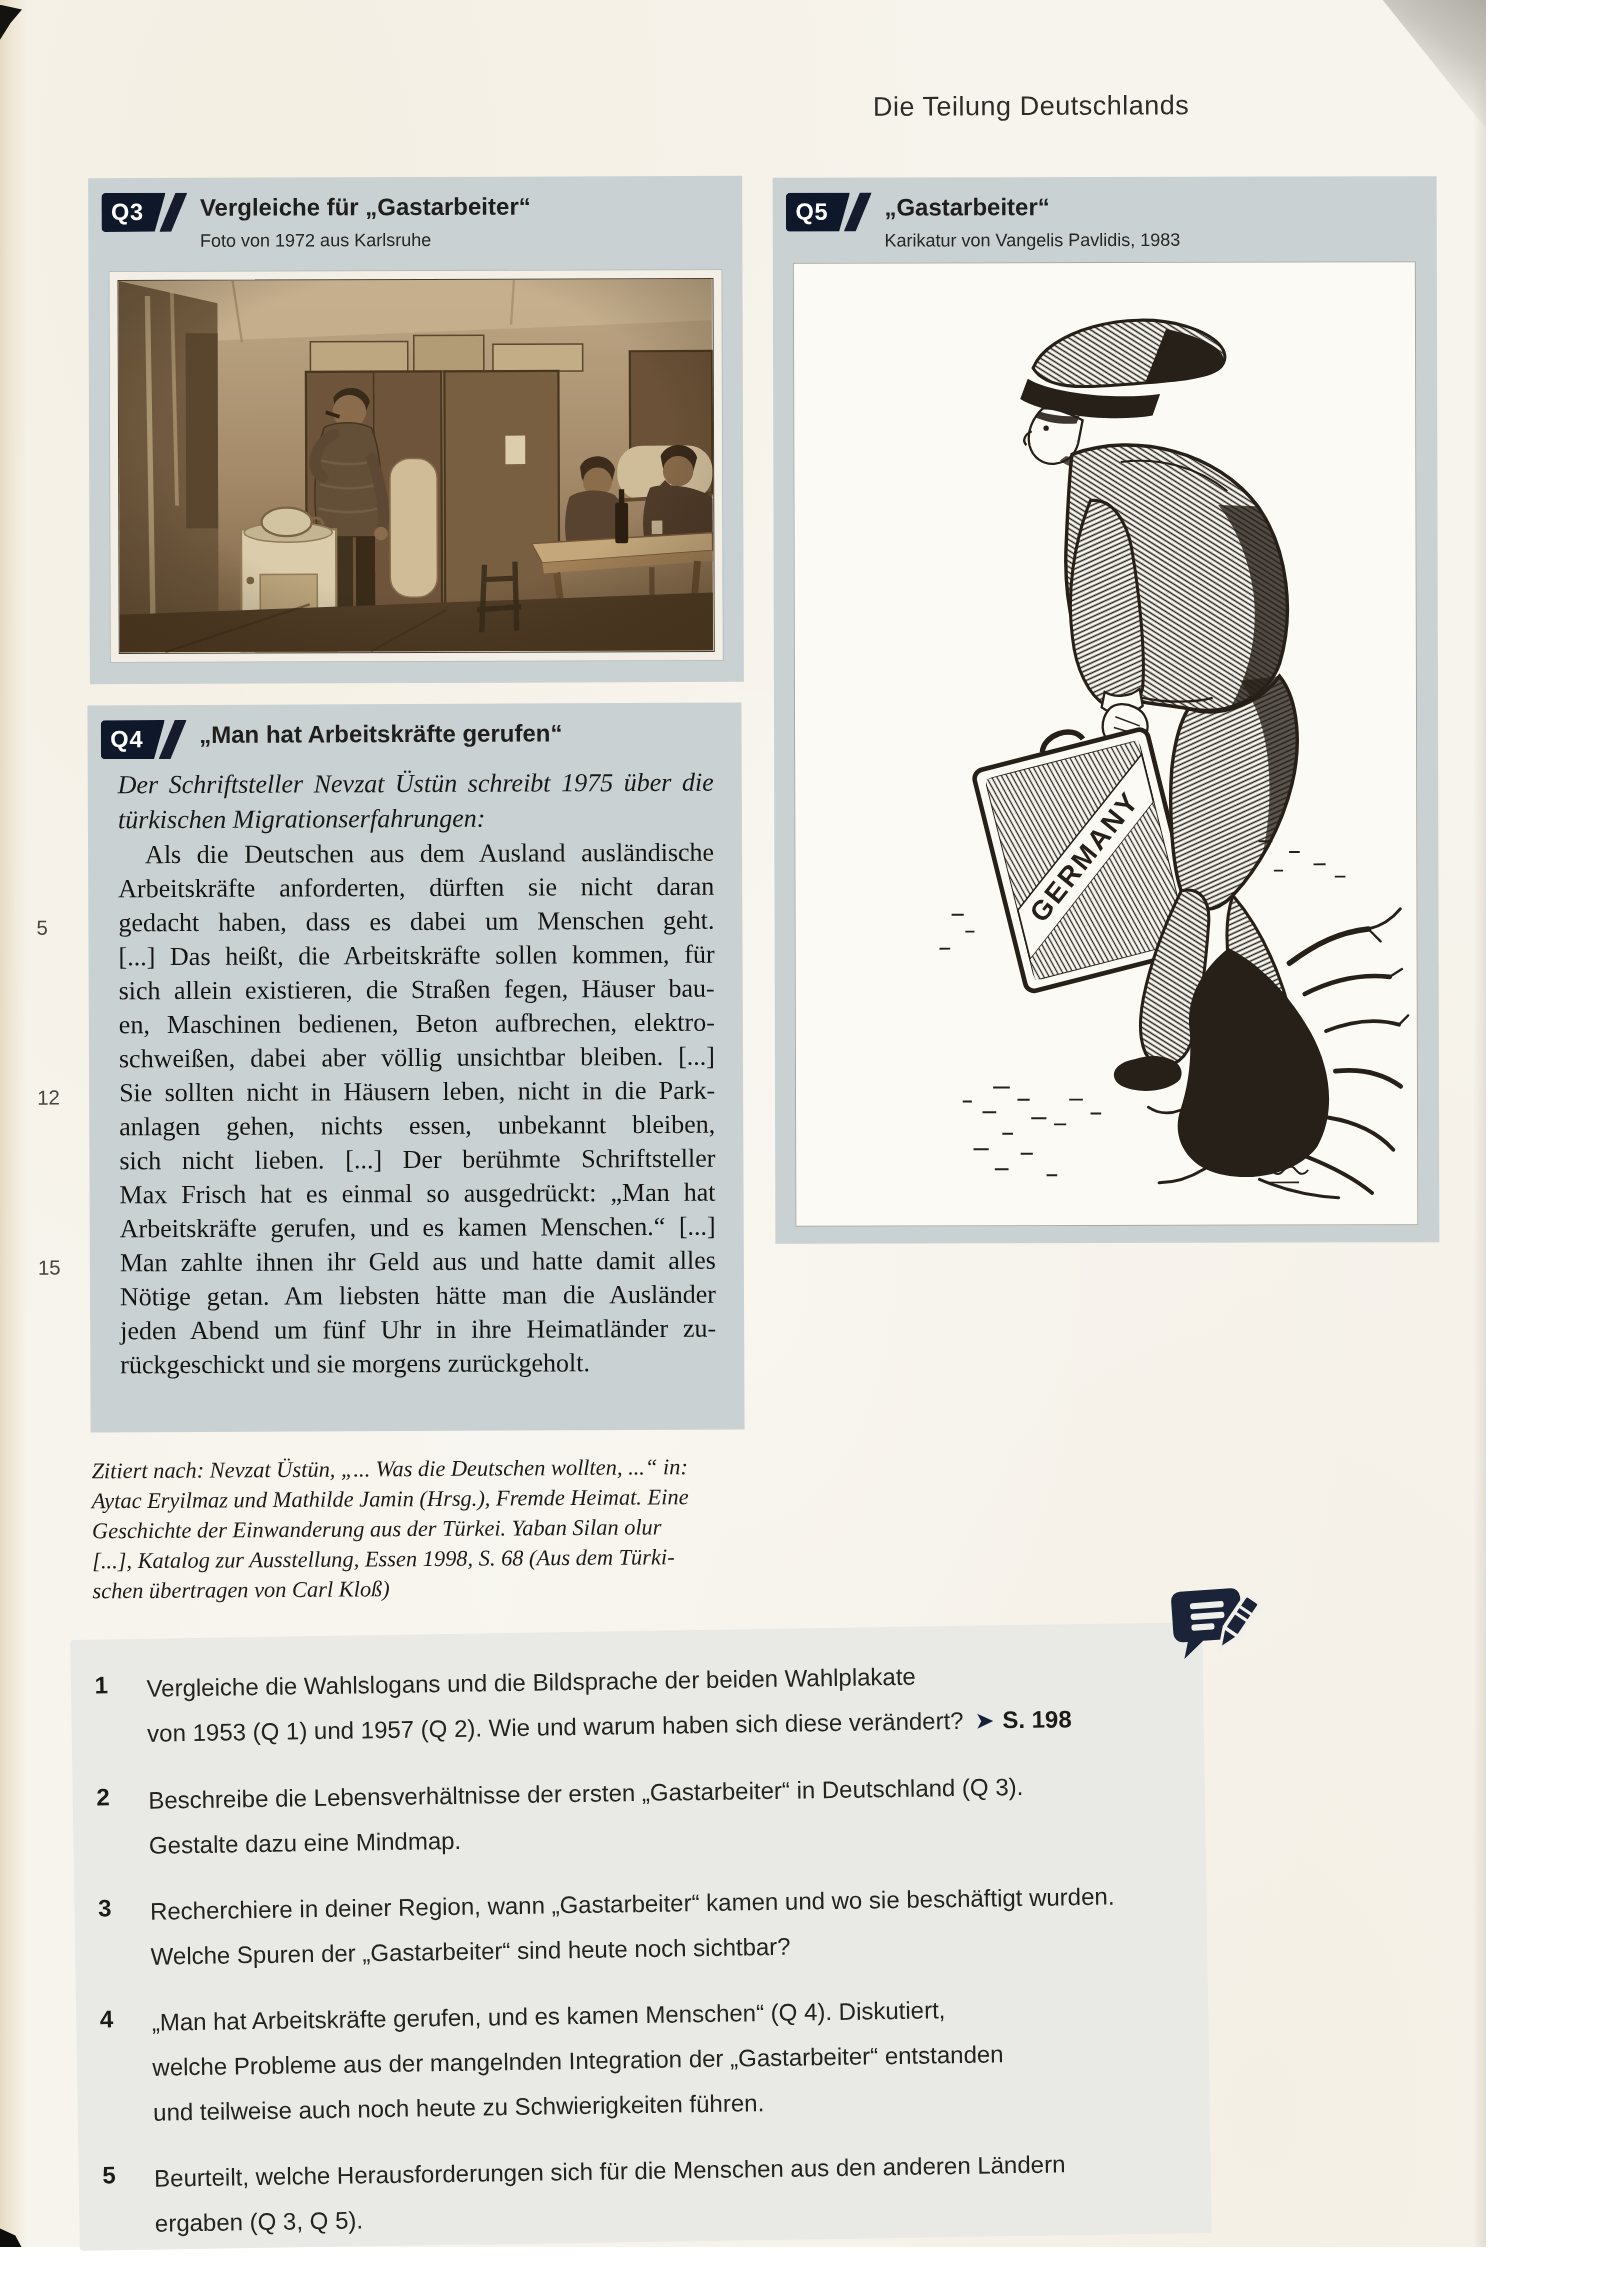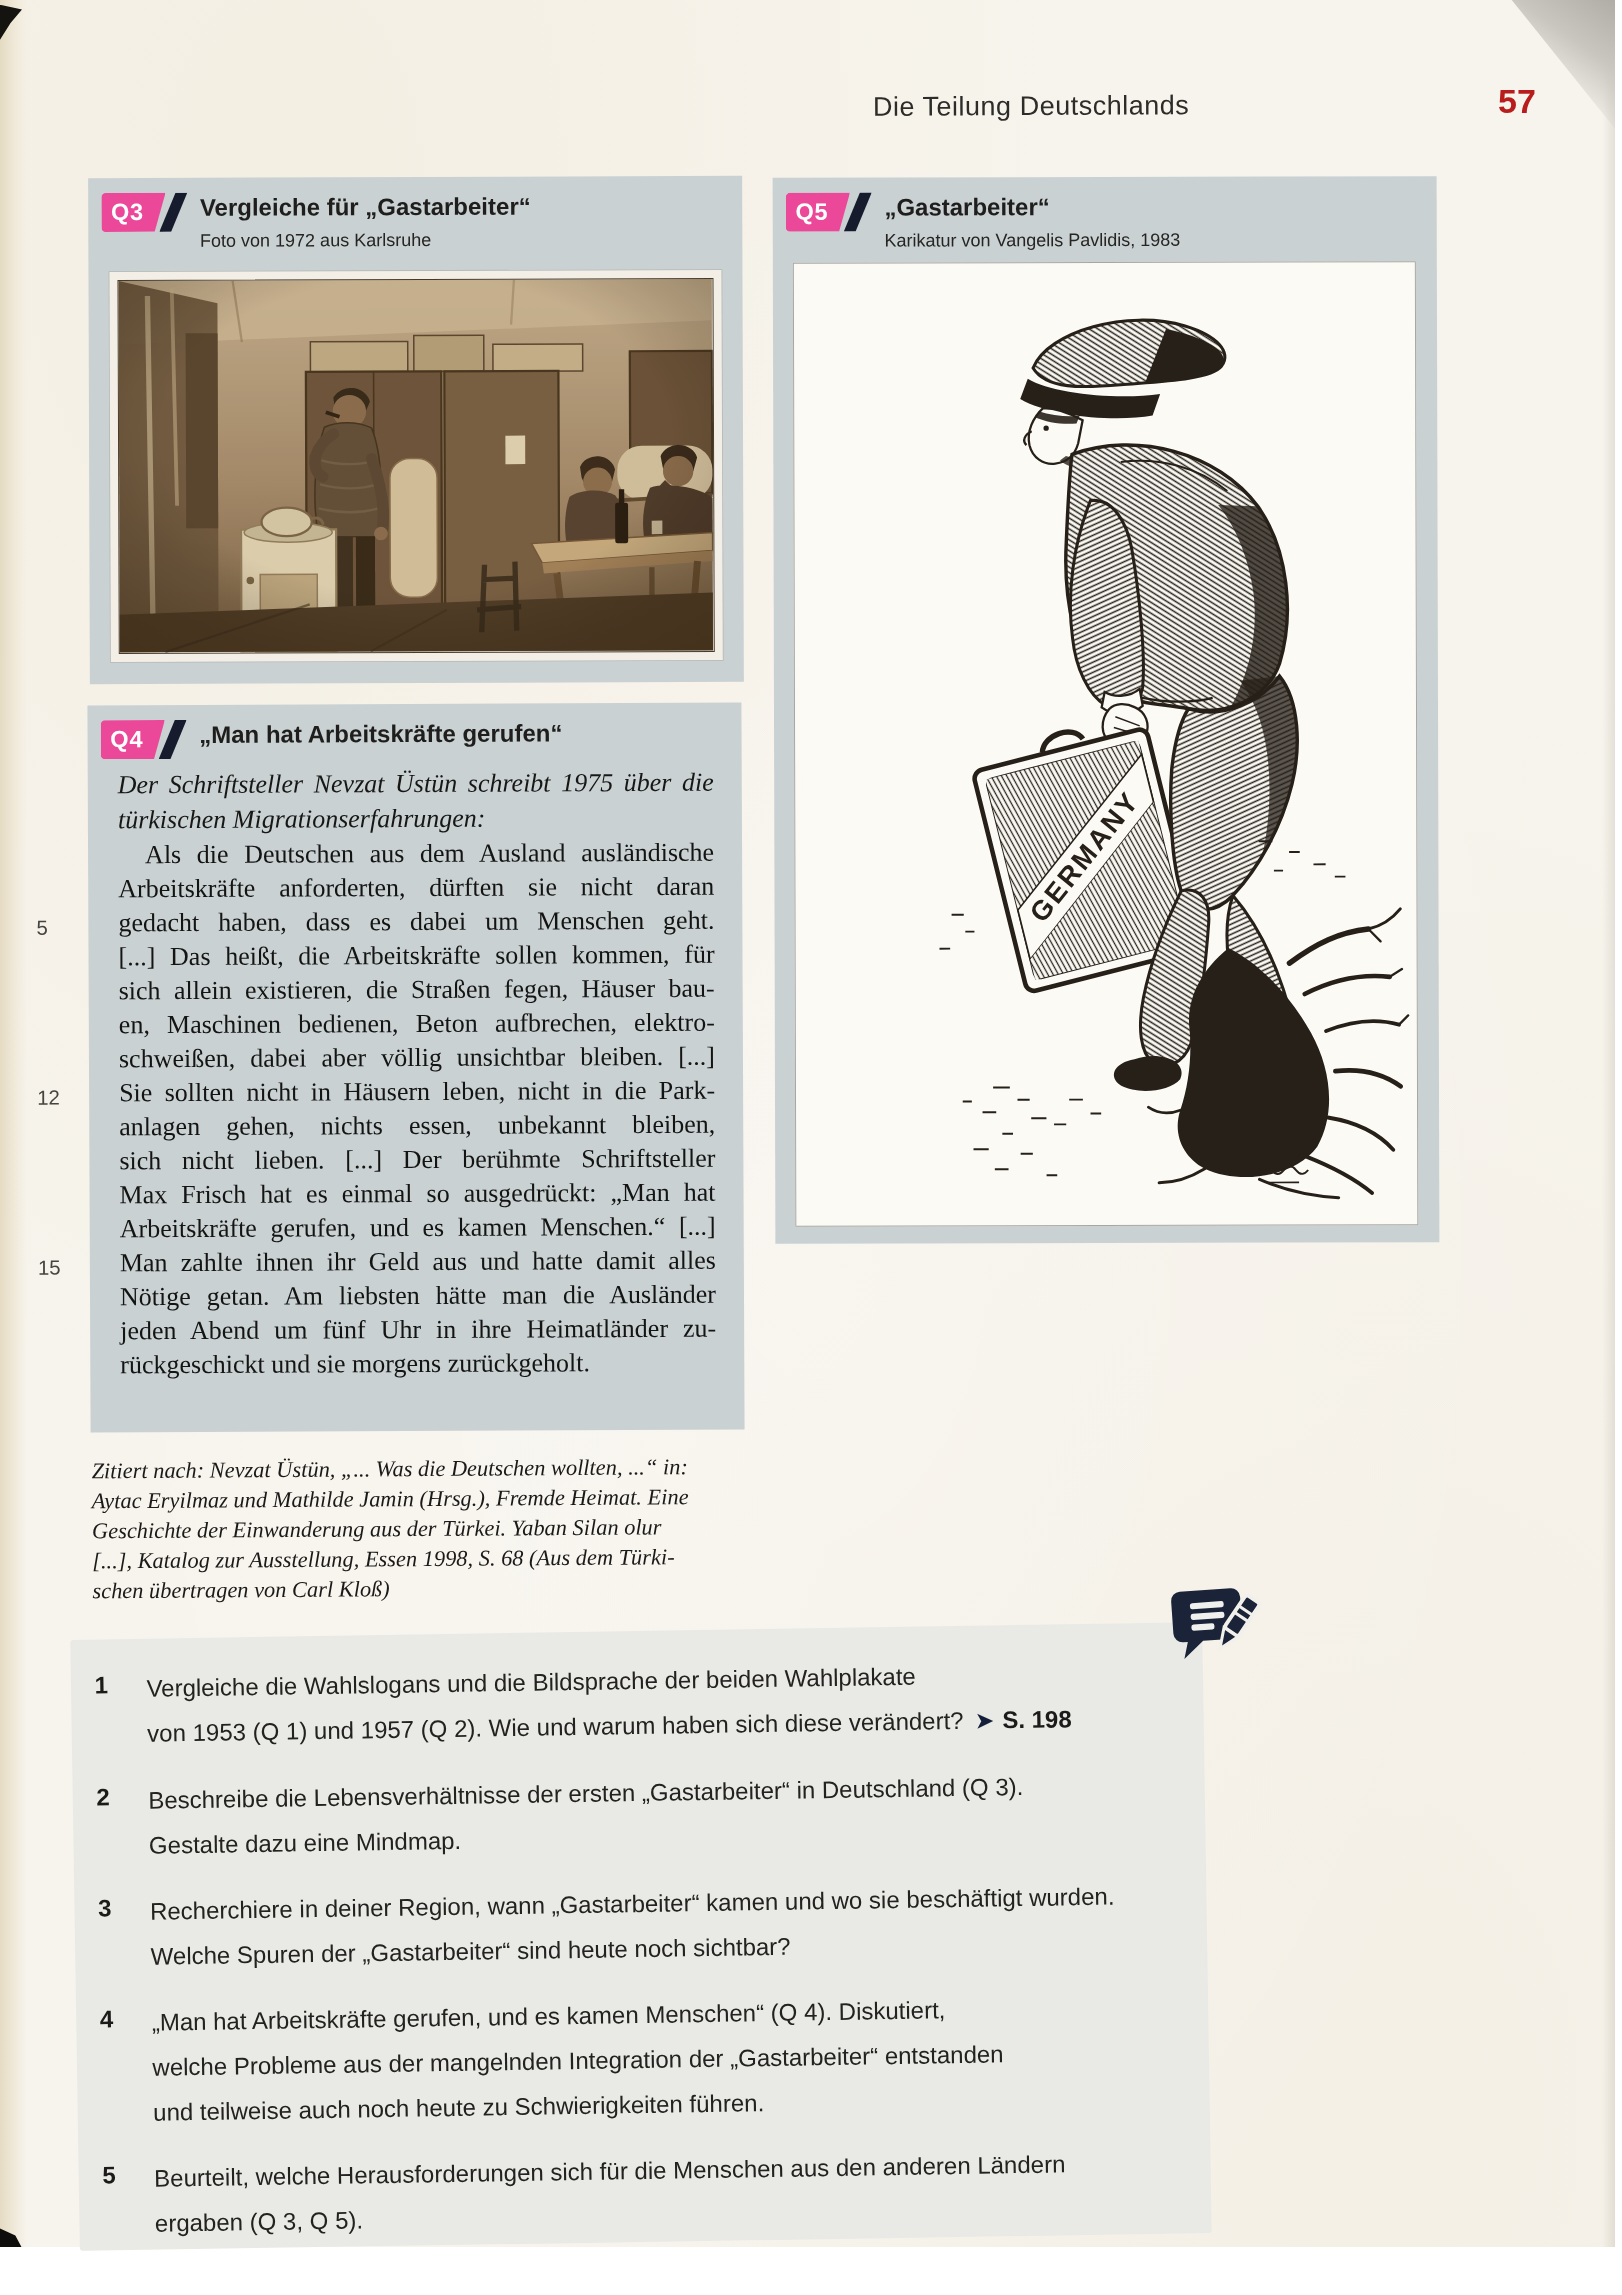--- a/index.html
+++ b/index.html
@@ -1,16 +1,16 @@
 <!DOCTYPE html>
 <html style="font-size:12.6px"><head>
 <meta charset="utf-8">
 <style>
   html,body{margin:0;padding:0;background:#ffffff;}
-  .page{position:relative;width:1615px;height:2295px;background:#f7f4ed;overflow:hidden;
+  .page{position:relative;width:1486px;height:2295px;background:#f7f4ed;overflow:hidden;
         font-family:"Liberation Sans",sans-serif;color:#1e1d1b;}
   .texture{position:absolute;inset:0;pointer-events:none;
     background:
       radial-gradient(ellipse at 18% 8%, rgba(235,224,198,.28), transparent 42%),
       radial-gradient(ellipse at 85% 92%, rgba(232,223,202,.22), transparent 50%),
       radial-gradient(ellipse at 50% 55%, rgba(255,255,255,.25), transparent 70%);}
   
   .edge-left{position:absolute;left:0;top:0;width:27px;height:2247px;
     background:linear-gradient(90deg,#e2d7bc,#efe8d7 55%,rgba(247,244,237,0));opacity:.85;}
   .edge-right{position:absolute;right:0;top:0;width:12.6px;height:100%;
@@ -29,21 +29,21 @@
   .page-number{position:absolute;left:1498px;top:82px;font-size:34px;font-weight:700;color:#b91c1c;}
 
   
   .qbox{position:absolute;background:#c9d1d3;}
   .q3box{left:89px;top:177px;width:654px;height:506px;transform:rotate(-.2deg);}
   .q5box{left:774px;top:177px;width:664px;height:1066px;transform:rotate(-.15deg);}
   .q4box{left:89px;top:704px;width:654px;height:727px;transform:rotate(-.25deg);}
 
   .qhead{display:flex;align-items:flex-start;gap:12.6px;padding:13.3px 15.7px 0 13.3px;}
   .qbadge{display:inline-flex;flex:none;height:39px;margin-top:1.6px;}
-  .qbadge-box{display:inline-block;background:#ec4899;color:#fff;font-weight:700;font-size:23.6px;
+  .qbadge-box{display:inline-block;background:#0f172a;color:#fff;font-weight:700;font-size:23.6px;
     line-height:39px;padding:0 4.7px 0 9.4px;border-radius:4.7px 0 0 4.7px;
     clip-path:polygon(0 0,100% 0,calc(100% - 11px) 100%,0 100%);min-width:50px;letter-spacing:0.8px;}
   .qbadge-tail{display:inline-block;width:28px;height:39px;margin-left:-6.3px;background:#161c2d;
     clip-path:polygon(58% 0,100% 0,42% 100%,0 100%);}
   .qtitle{font-size:24px;font-weight:700;color:#1f1e1c;line-height:1.45;}
   .qsub{font-size:18px;color:#262522;line-height:1.5;margin-top:1.6px;}
 
   .photo-frame{position:absolute;left:21px;top:94px;width:612px;height:390px;background:#f3efe6;
     box-shadow:0 0 0 0.8px #b3b8b6;padding:9.4px;box-sizing:border-box;}
   .photo-frame svg{display:block;width:100%;height:100%;outline:1.6px solid #463a2b;}

